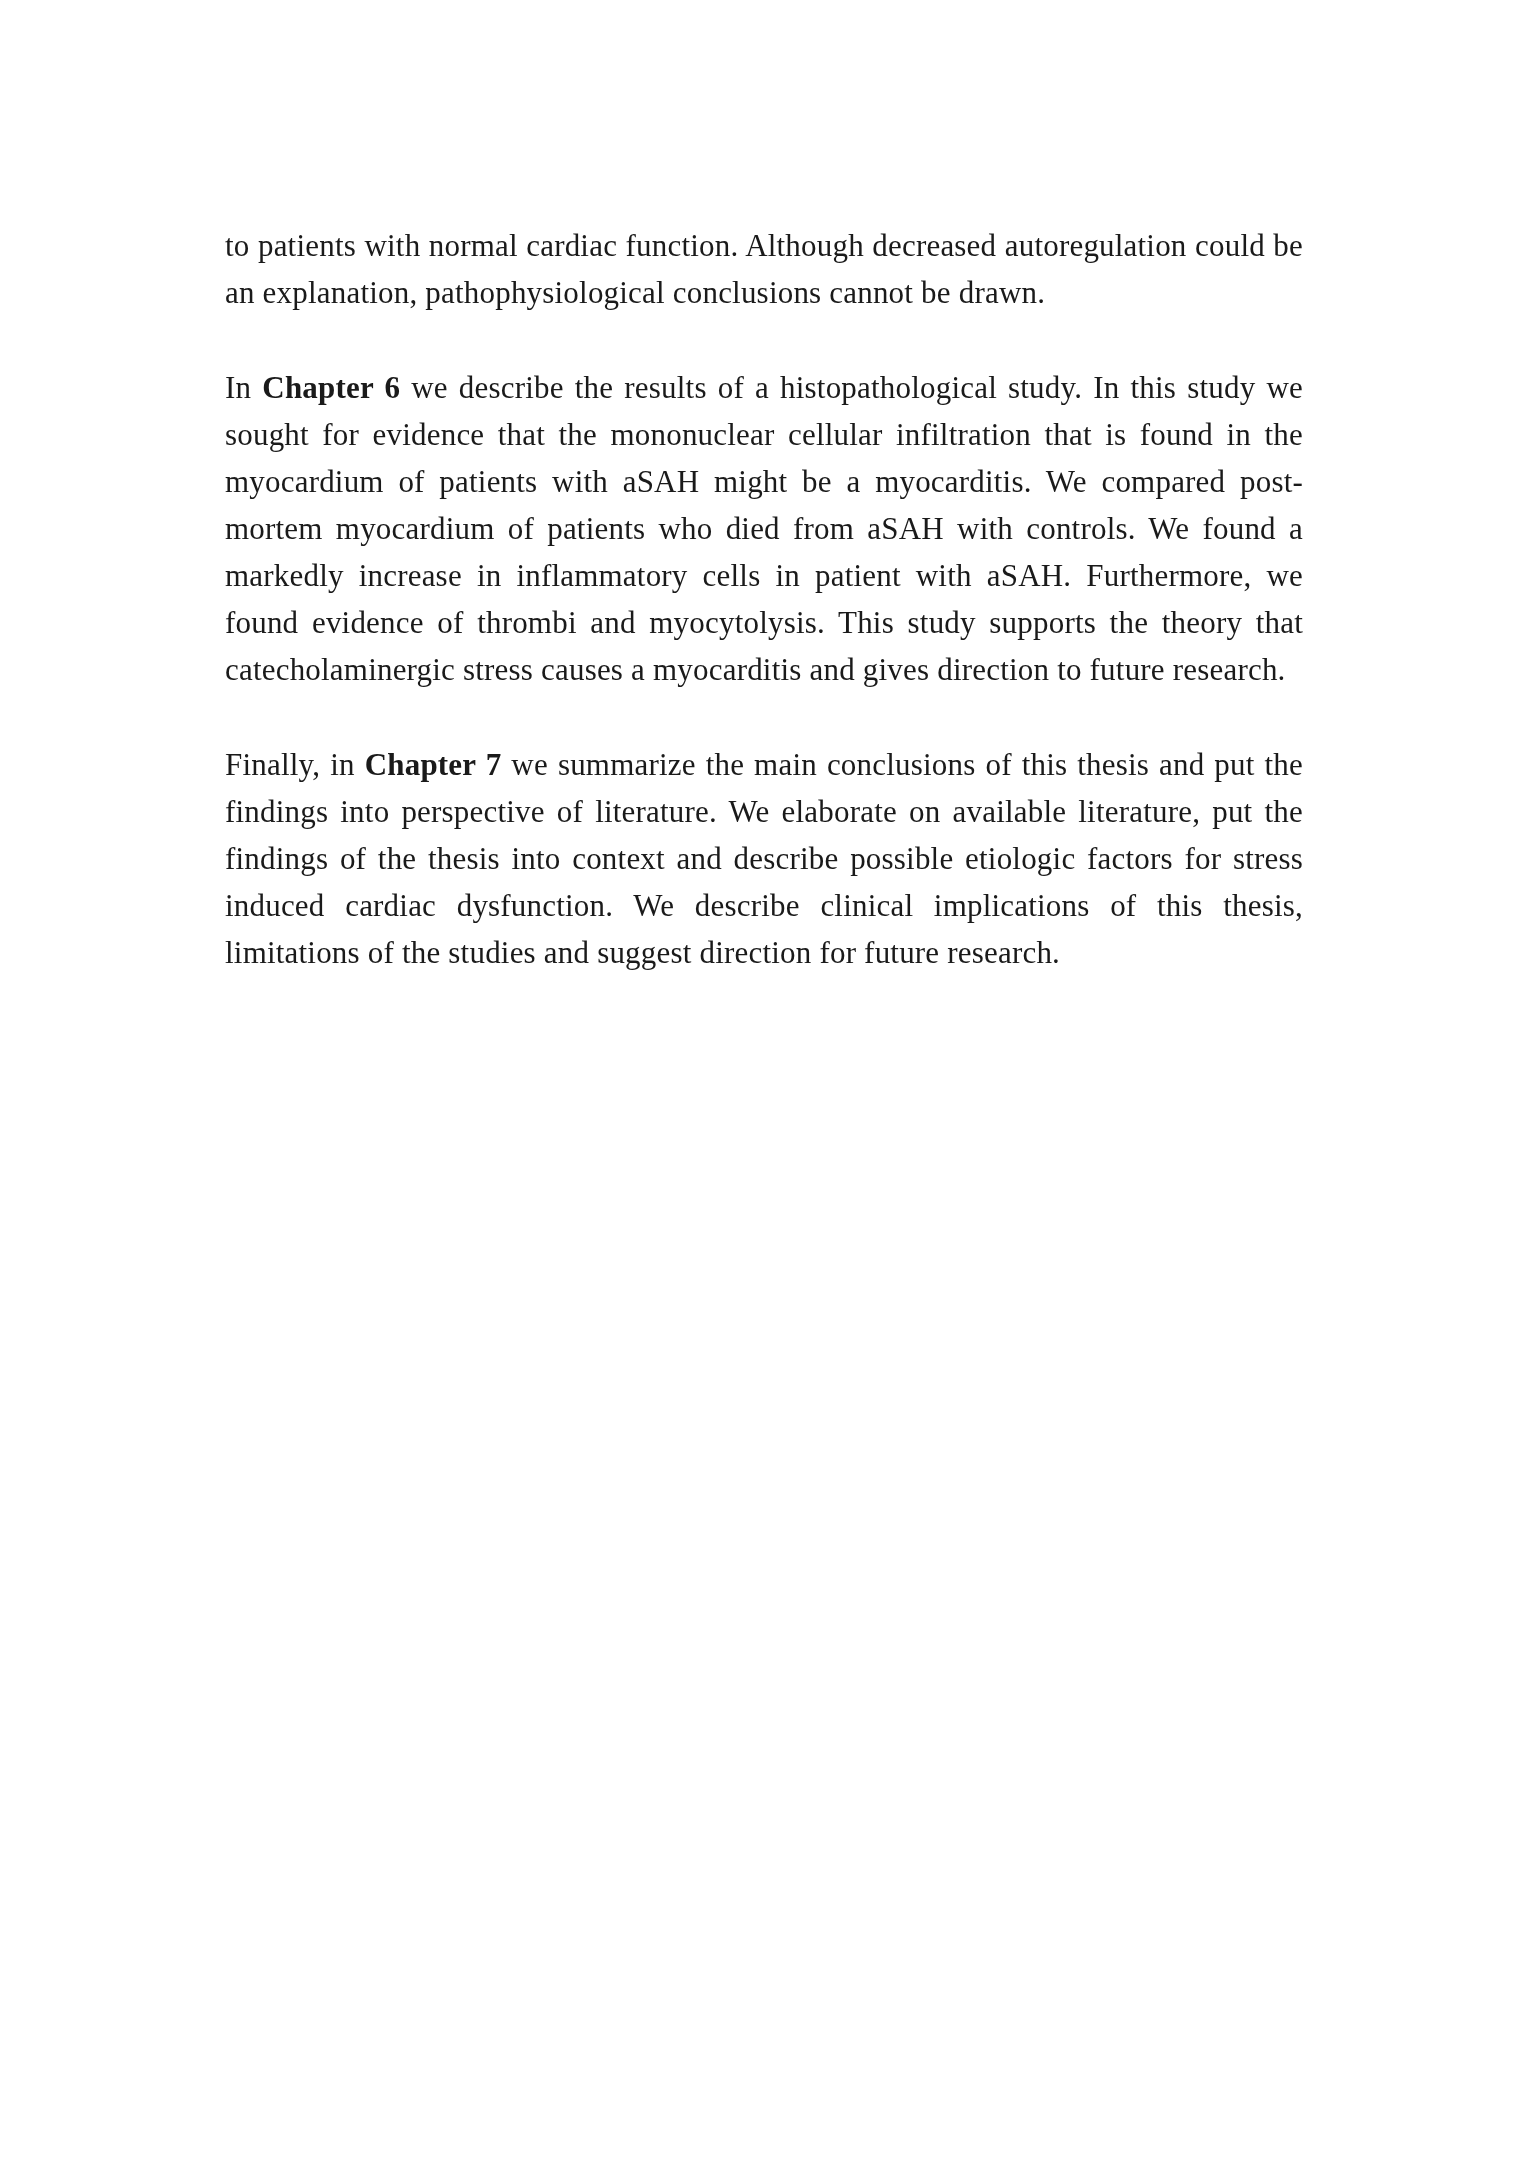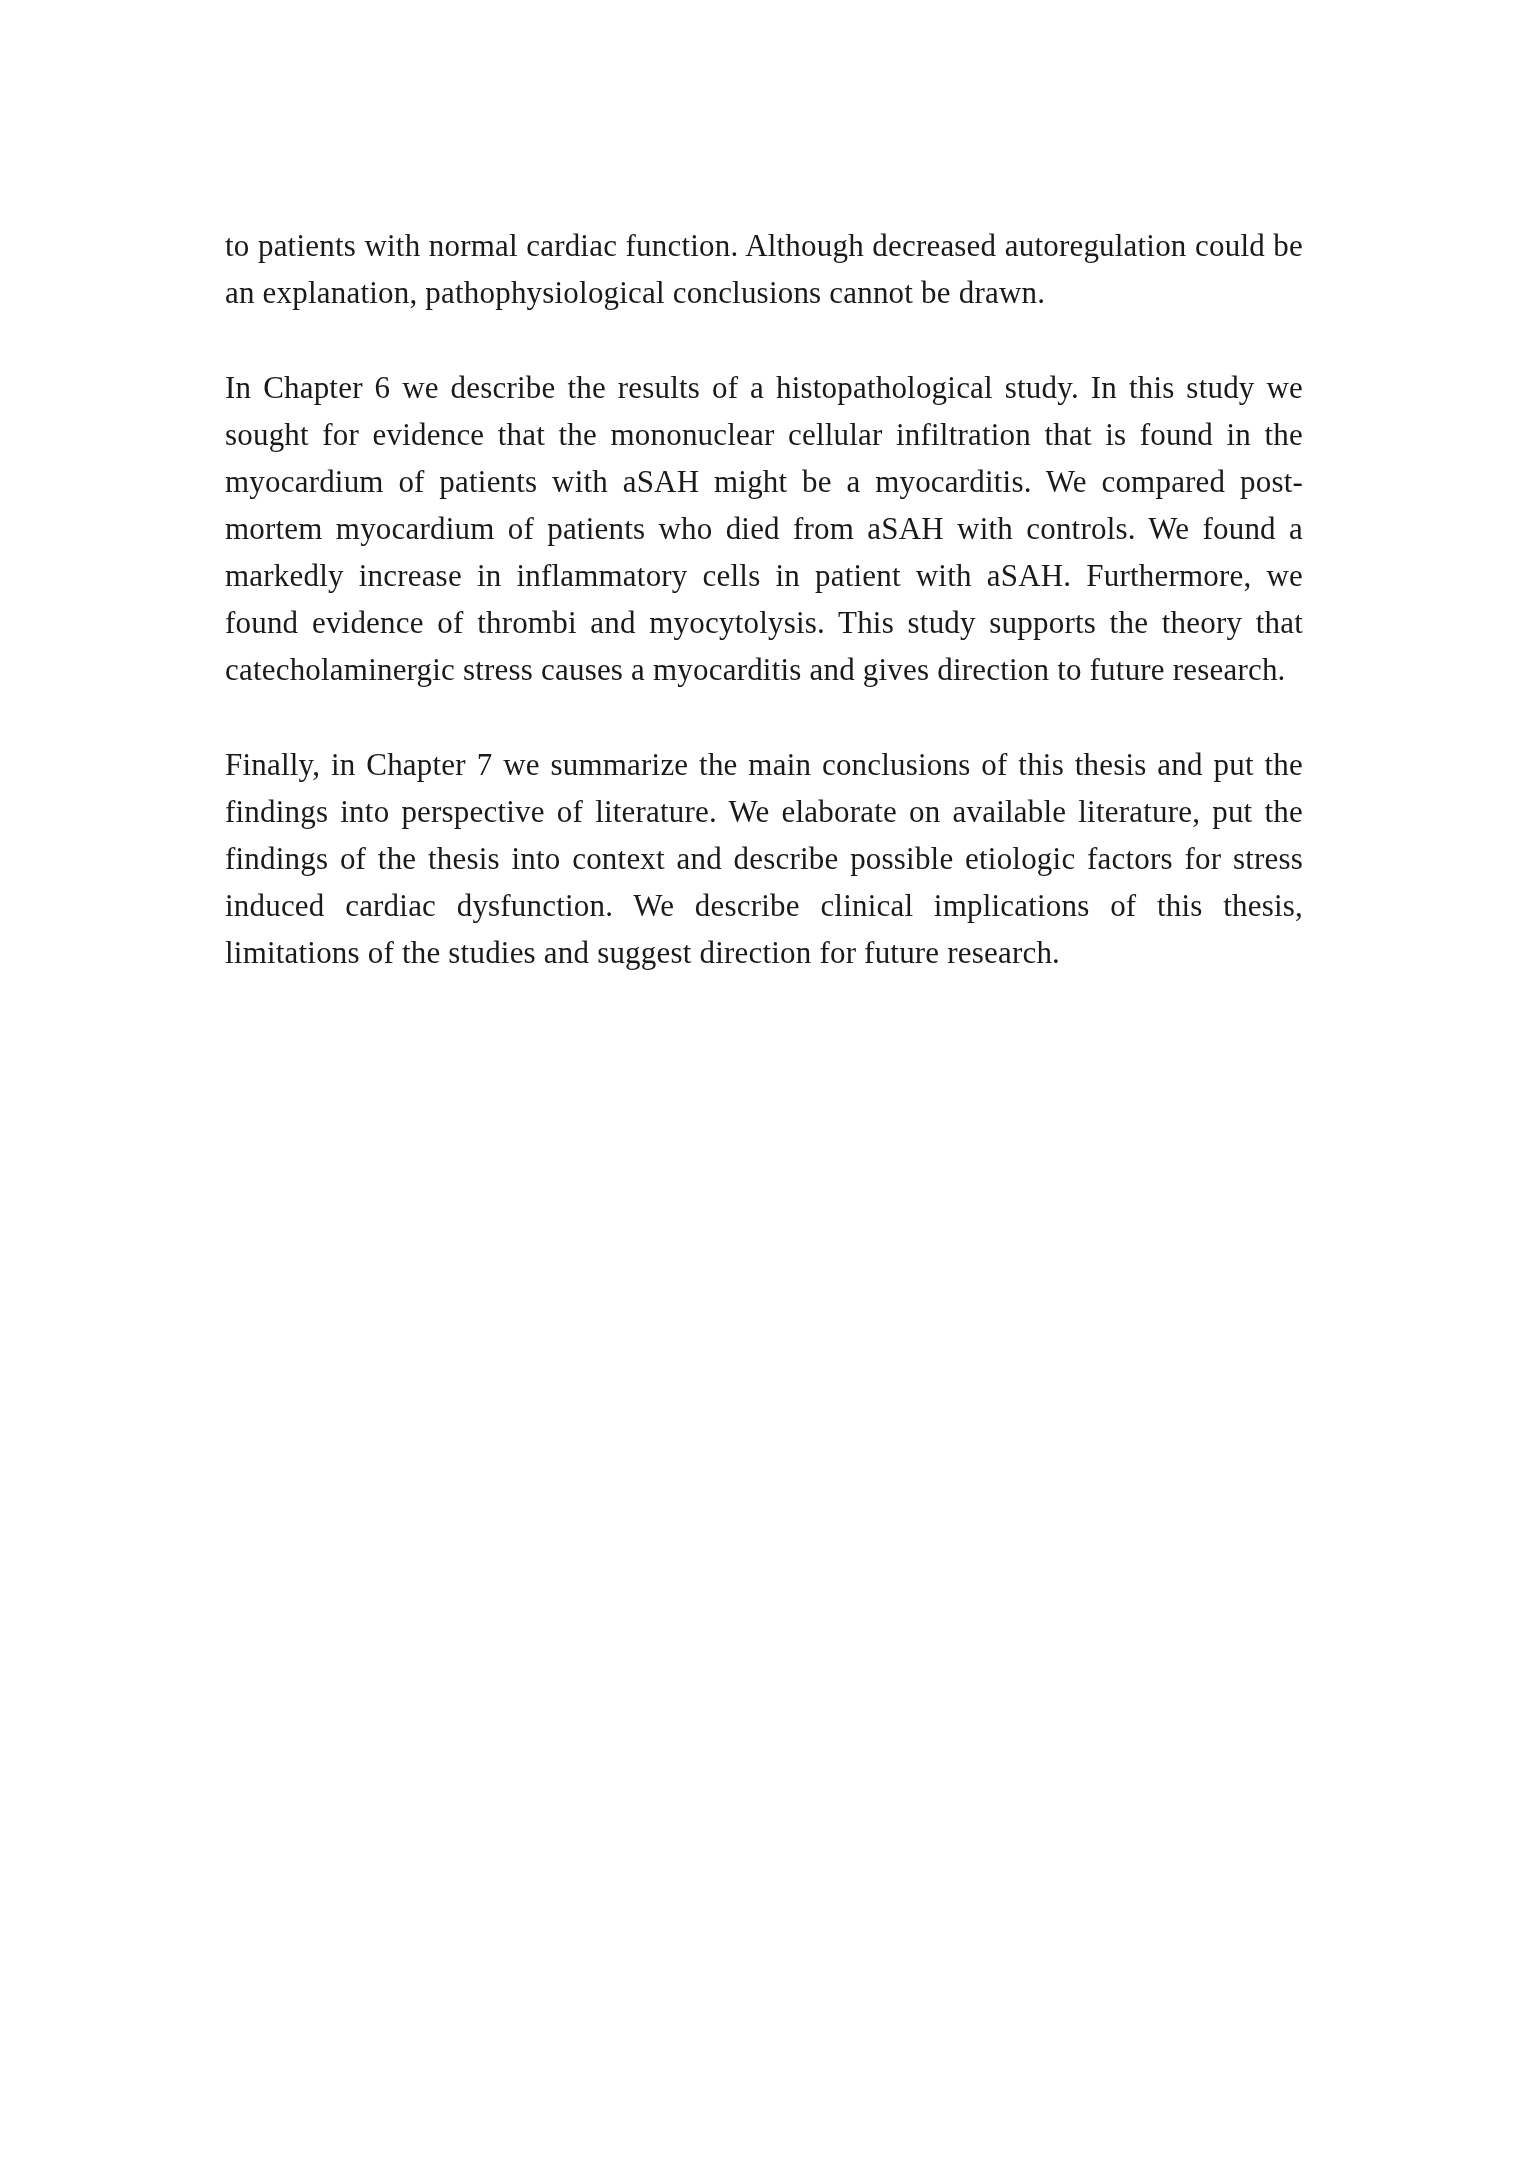--- a/index.html
+++ b/index.html
@@ -26,21 +26,21 @@
     margin: 0 0 48px 0;
     font-size: 31px;
     line-height: 47px;
     text-align: justify;
     letter-spacing: 0.2px;
   }
   .text-block p:last-child {
     margin-bottom: 8px;
   }
   .chapter-ref {
-    font-weight: normal;
+    font-weight: bold;
   }
   .page-number {
     position: absolute;
     left: 227px;
     top: 2040px;
     font-size: 34px;
     line-height: 1;
     color: #1a1a1a;
   }
 </style>

